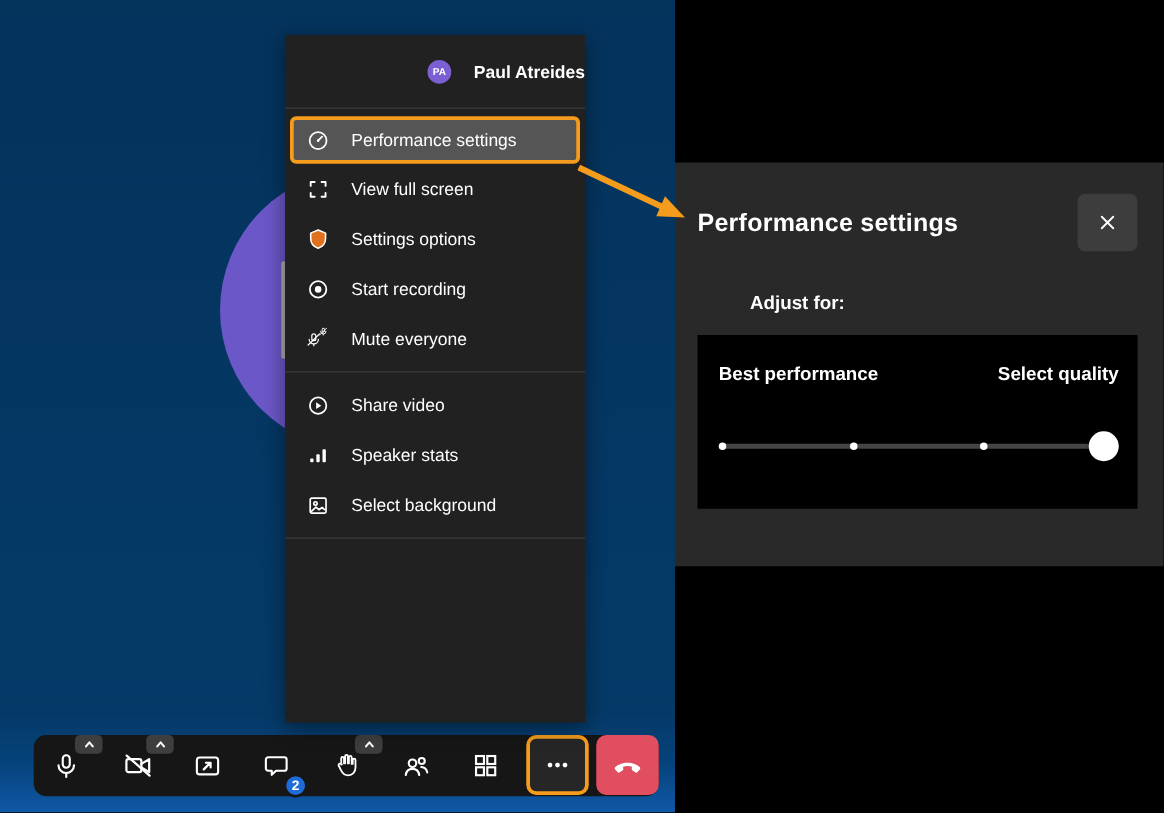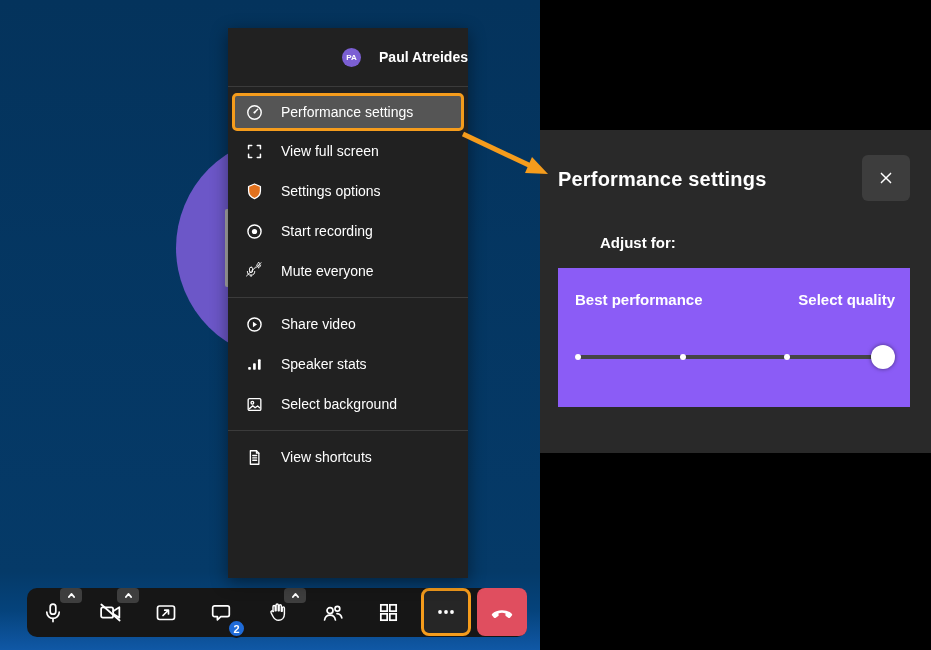--- a/index.html
+++ b/index.html
@@ -20,21 +20,21 @@
 
   
   .panel { position:absolute; left:540px; top:130px; width:391px; height:323px;
     background:#292929; color:#fff; }
   .panel h1 { position:absolute; left:18px; top:38px; font-size:20px; font-weight:700;
     letter-spacing:.2px; }
   .panel .close { position:absolute; left:322px; top:25px; width:48px; height:46px;
     background:#3D3D3D; border:none; border-radius:6px; cursor:pointer;
     display:flex; align-items:center; justify-content:center; }
   .panel .adjust { position:absolute; left:18px; top:104px; font-size:15px; font-weight:600;margin-left:42px; }
-  .card { position:absolute; left:18px; top:138px; width:352px; height:139px; background:#8b5cf6; }
+  .card { position:absolute; left:18px; top:138px; width:352px; height:139px; background:#000000; }
   .card .lbl { position:absolute; top:23px; font-size:15px; font-weight:700; color:#fff; }
   .card .lbl.left { left:17px; }
   .card .lbl.right { right:15px; }
   .slider { position:absolute; left:17px; right:15px; top:77px; height:24px; }
   .slider .track { position:absolute; left:0; right:0; top:10px; height:4px;
     background:#454545; border-radius:2px; }
   .slider .tick { position:absolute; top:9px; width:6px; height:6px; border-radius:50%;
     background:#fff; }
   .slider .thumb { position:absolute; right:0; top:0; width:24px; height:24px;
     border-radius:50%; background:#fff; box-shadow:0 0 4px rgba(0,0,0,.5); cursor:pointer; }
@@ -184,28 +184,20 @@
             <rect x="4" y="4.5" width="16" height="15" rx="1.6"></rect>
             <circle cx="9.3" cy="9.8" r="1.7"></circle>
             <path d="M5.5 17.5l4.3-4 3 2.6 3.2-2.2 2.5 2.1"></path>
           </svg>
         <span class="lab">Select background</span>
       </div>
     </div>
     <hr>
 
     <div class="sect">
-      <div class="mrow">
-        <svg width="19" height="19" viewBox="0 0 24 24" fill="none" stroke="#fff" stroke-width="1.7" stroke-linecap="round" stroke-linejoin="round">
-            <path d="M6.8 3.5h7.7l3 3v14H6.8z"></path>
-            <path d="M14.5 3.5v3h3"></path>
-            <path d="M9.8 9.5h4.9M9.8 12.5h4.9M9.8 15.5h4.9"></path>
-          </svg>
-        <span class="lab">View shortcuts</span>
-      </div>
     </div>
   </nav>
 
   <svg class="arrow" width="110" height="70" viewBox="0 0 110 70">
     <line x1="8" y1="14" x2="78" y2="47" stroke="#F59C1C" stroke-width="5"></line>
     <polygon points="93,54 77,37 70,53" fill="#F59C1C"></polygon>
   </svg>
 
   <div class="toolbar">
     <button class="tbtn" style="left:4px">

